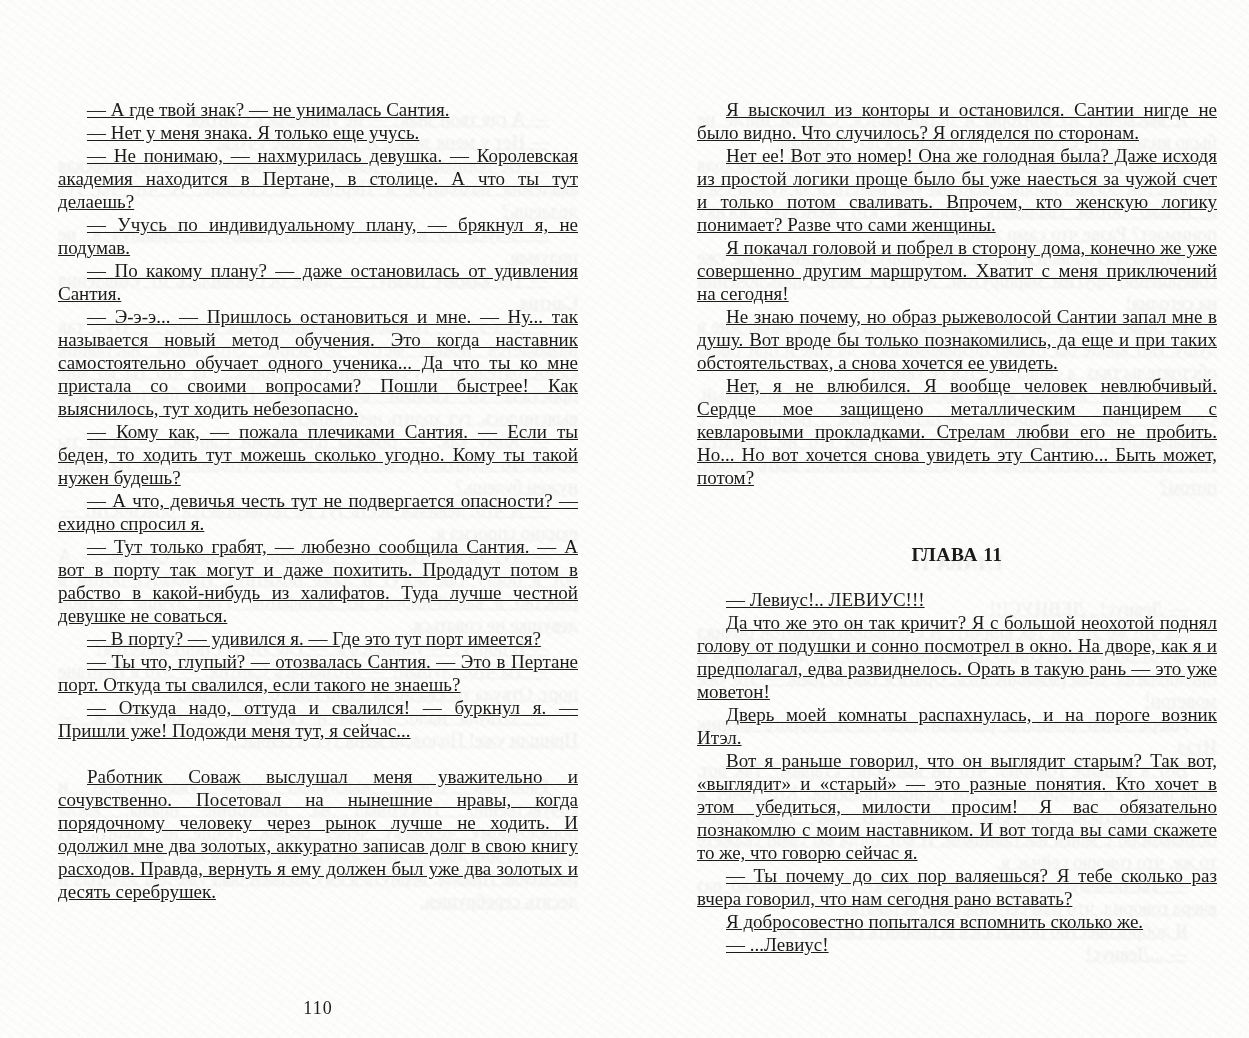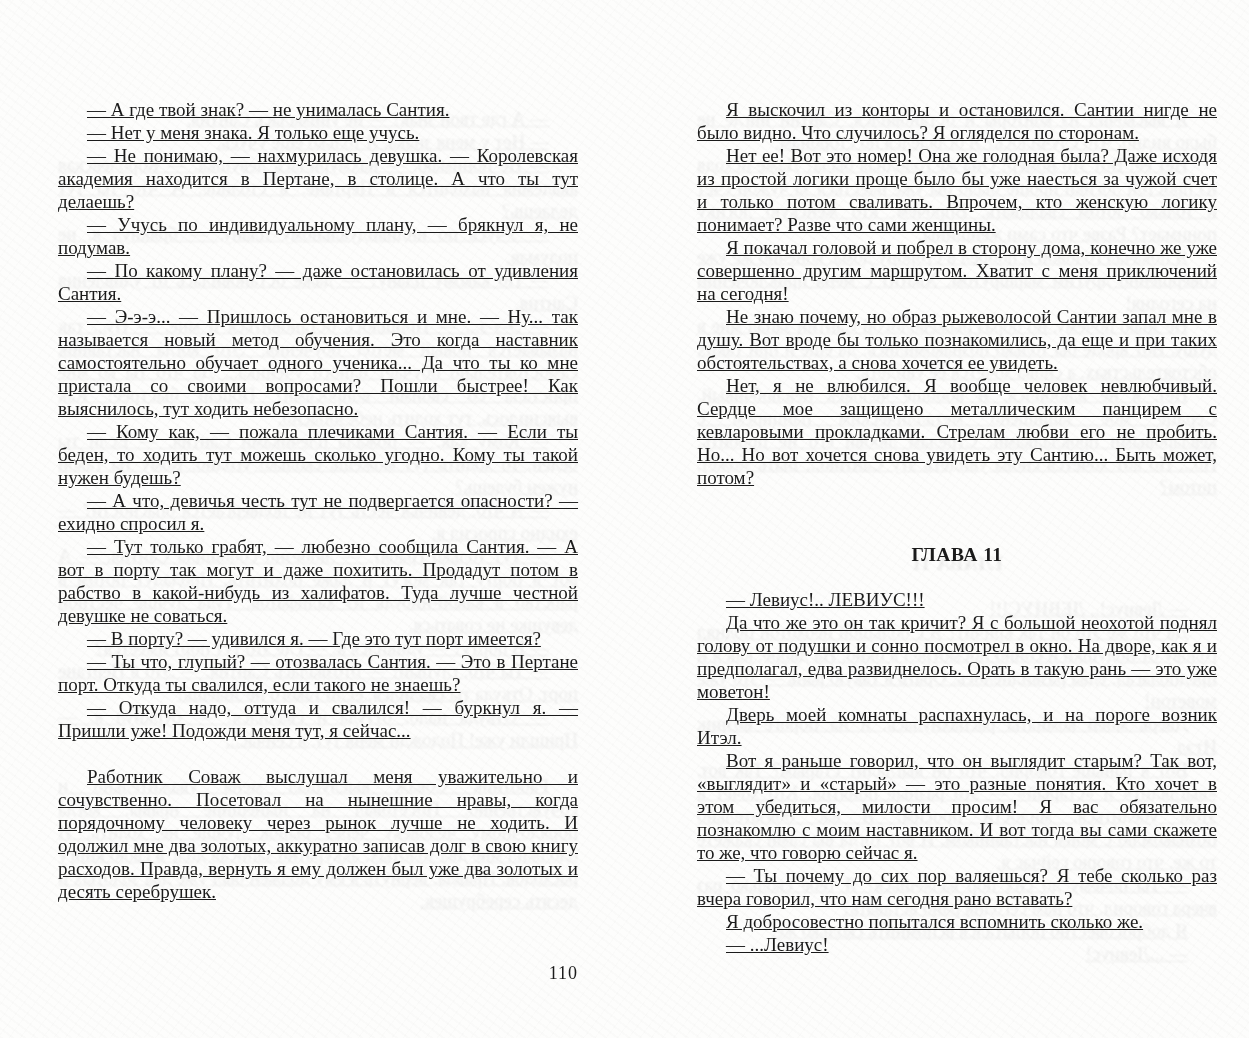--- a/index.html
+++ b/index.html
@@ -54,24 +54,24 @@
     font-size: 19.5px;
     line-height: 23px;
     font-weight: bold;
     text-align: center;
     text-indent: 0;
     letter-spacing: 0.5px;
   }
   .page-number {
     position: absolute;
     z-index: 2;
-    top: 865px;
+    top: 900px;
     left: 0;
     width: 100%;
-    text-align: right;
+    text-align: center;
     font-size: 18px;
     letter-spacing: 1px;
   }
   
   .bleed {
     position: absolute;
     inset: 0;
     z-index: 1;
     transform: scaleX(-1) translateY(9px);
     opacity: 0.06;

